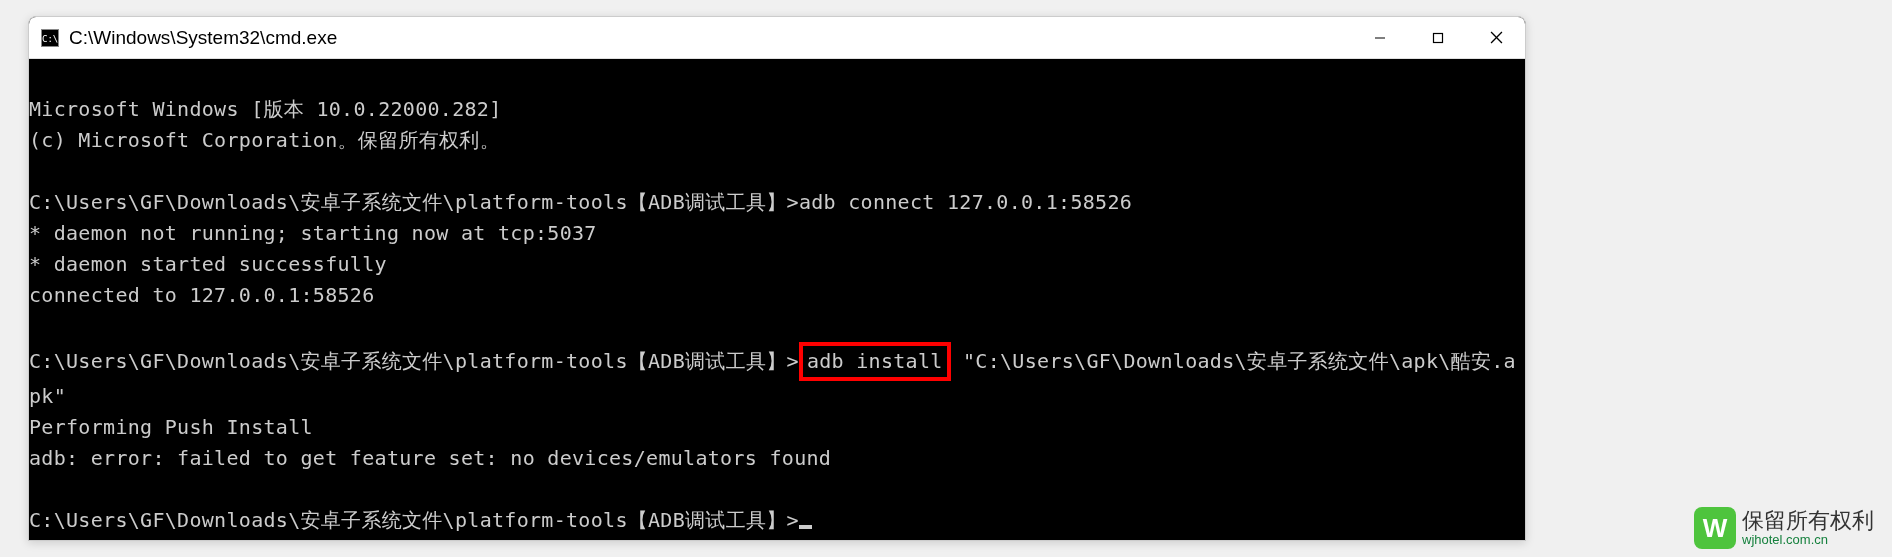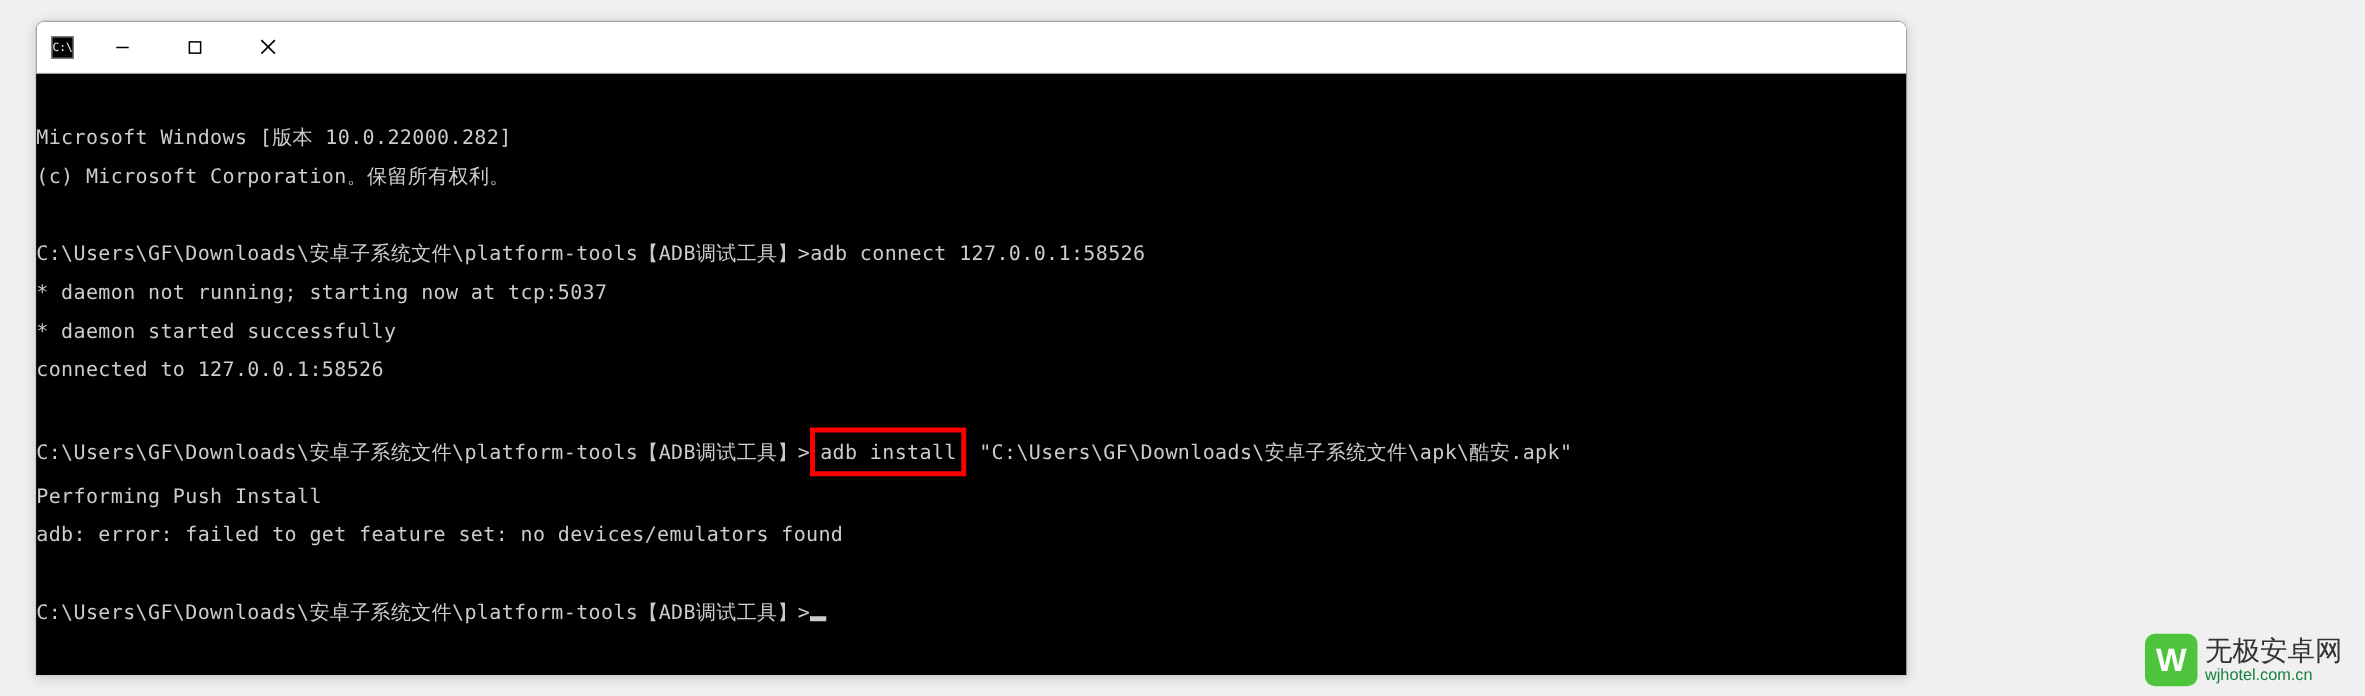--- a/index.html
+++ b/index.html
@@ -59,21 +59,21 @@
     align-items: center;
     justify-content: center;
     color: #000;
   }
   .win-btn svg { width: 12px; height: 12px; }
   .win-btn.close svg { width: 13px; height: 13px; }
   .terminal {
     background: #000;
     color: #ccc;
     font-family: "NSimSun", "SimSun", "Consolas", monospace;
-    font-size: 16px;
+    font-size: 20px;
     line-height: 31px;
     padding: 4px 4px 0 0;
     height: calc(100% - 42px);
     white-space: pre;
     letter-spacing: 0.3px;
   }
   .terminal .line { white-space: pre-wrap; word-break: break-all; }
   .highlight-box {
     border: 4px solid #ff0000;
     padding: 0 4px;
@@ -112,20 +112,21 @@
   .wm-text { display: flex; flex-direction: column; line-height: 1.1; }
   .wm-text .t1 { font-size: 22px; color: #333; font-weight: 500; }
   .wm-text .t2 { font-size: 13px; color: #15803d; }
 </style>
 </head>
 <body>
 
 <div class="window">
   <div class="titlebar">
     <div class="icon-cmd">C:\</div>
+    <div class="title-text">C:\Windows\System32\cmd.exe</div>
     <div class="win-controls">
       <div class="win-btn">
         <svg viewBox="0 0 12 12">
             <line x1="1" y1="6" x2="11" y2="6" stroke="#000" stroke-width="1.2"></line>
           </svg>
       </div>
       <div class="win-btn">
         <svg viewBox="0 0 12 12">
             <rect x="1.5" y="1.5" width="9" height="9" fill="none" stroke="#000" stroke-width="1.2"></rect>
           </svg>
@@ -151,16 +152,16 @@
 <span class="line">Performing Push Install</span>
 <span class="line">adb: error: failed to get feature set: no devices/emulators found</span>
 <span class="line"></span>
 <span class="line"><span>C:\Users\GF\Downloads\安卓子系统文件\platform-tools【ADB调试工具】&gt;</span><span class="cursor"></span></span>
 </div>
 </div>
 
 <div class="watermark">
   <div class="wm-logo">W</div>
   <div class="wm-text">
-    <span class="t1">无极安卓网</span>
+    <span class="t1">保留所有权利</span>
     <span class="t2">wjhotel.com.cn</span>
   </div>
 </div>
 
 </body></html>

